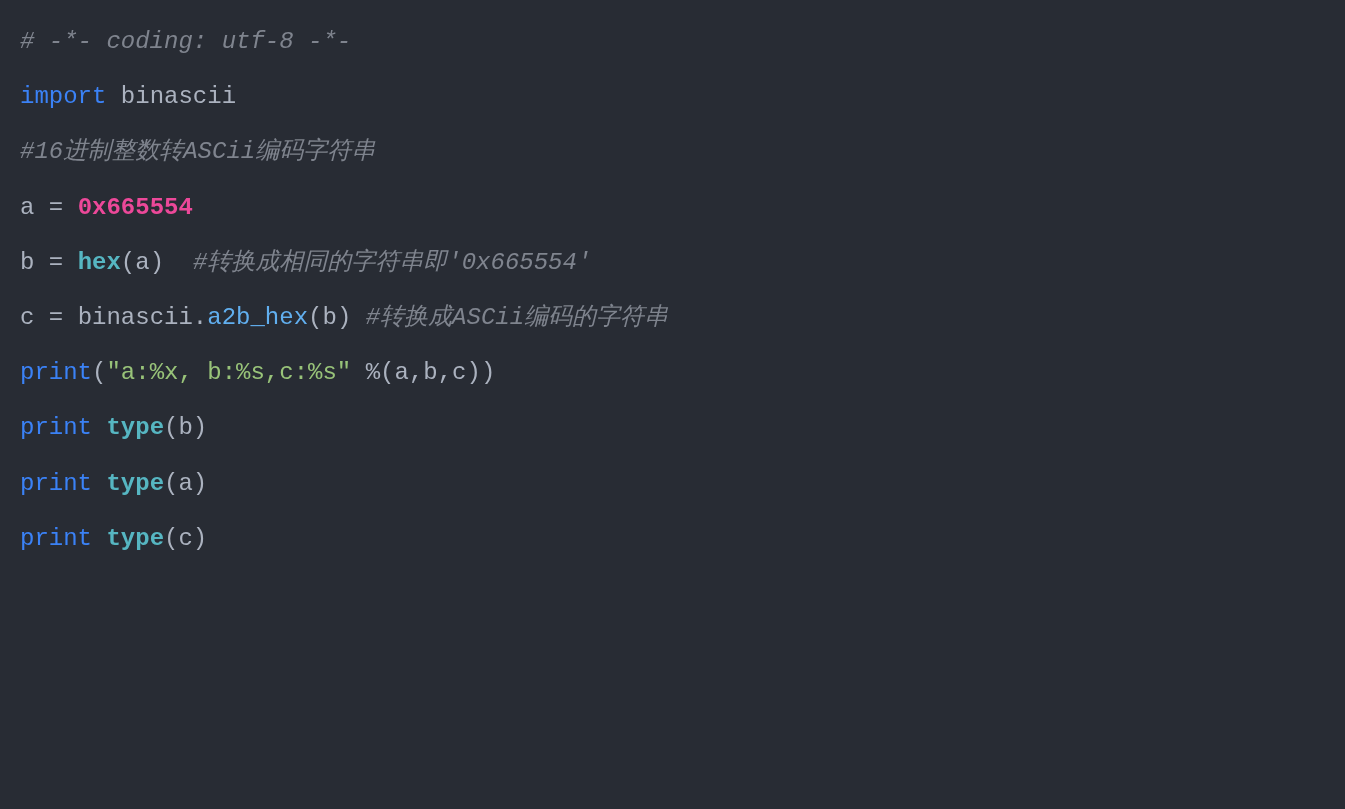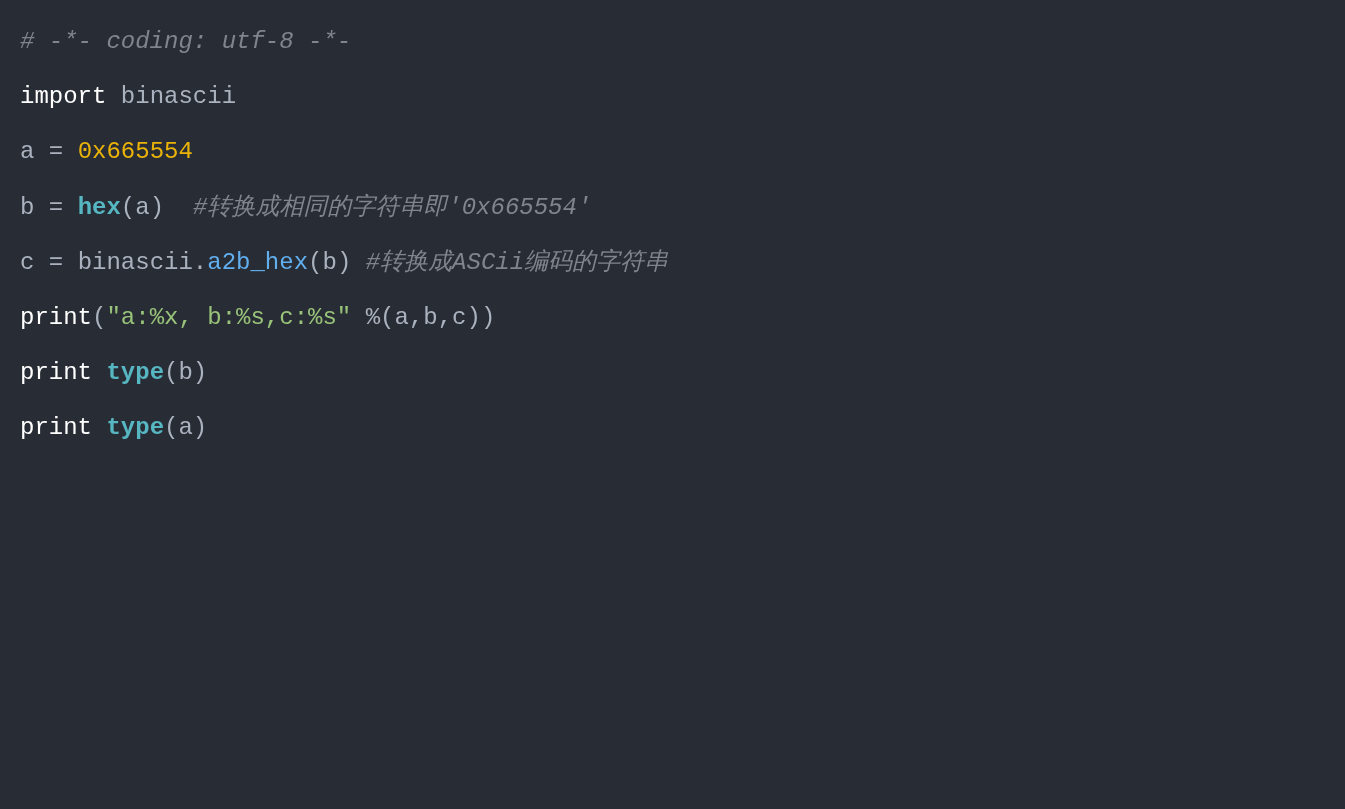--- a/index.html
+++ b/index.html
@@ -16,30 +16,31 @@
     }
     .code-line {
       white-space: pre;
       margin-bottom: 12px;
     }
     .comment {
       color: #7f848e;
       font-style: italic;
     }
     .keyword {
-      color: #ffffff;
+      color: #3b82f6;
     }
     .identifier {
       color: #abb2bf;
     }
     .operator {
       color: #abb2bf;
     }
     .number {
-      color: #eab308;
+      color: #ec4899;
+      font-weight: bold;
     }
     .function {
       color: #61afef;
       font-family: Liberation Mono, monospace;
     }
     .builtin {
       color: #56b6c2;
       font-weight: bold;
     }
     .string {
@@ -51,19 +52,21 @@
     .module {
       color: #abb2bf;
     }
   </style>
 </head>
 <body>
 
 <div>
   <div class="code-line"><span class="comment"># -*- coding: utf-8 -*-</span></div>
   <div class="code-line"><span class="keyword">import</span><span class="module"> binascii</span></div>
+  <div class="code-line"><span class="comment">#16进制整数转ASCii编码字符串</span></div>
   <div class="code-line"><span class="identifier">a</span><span class="operator"> = </span><span class="number">0x665554</span></div>
   <div class="code-line"><span class="identifier">b</span><span class="operator"> = </span><span class="builtin">hex</span><span class="paren">(</span><span class="identifier">a</span><span class="paren">)</span><span>  </span><span class="comment">#转换成相同的字符串即'0x665554'</span></div>
   <div class="code-line"><span class="identifier">c</span><span class="operator"> = </span><span class="identifier">binascii</span><span class="operator">.</span><span class="function">a2b_hex</span><span class="paren">(</span><span class="identifier">b</span><span class="paren">)</span><span> </span><span class="comment">#转换成ASCii编码的字符串</span></div>
   <div class="code-line"><span class="keyword">print</span><span class="paren">(</span><span class="string">"a:%x, b:%s,c:%s"</span><span> </span><span class="operator">%</span><span class="paren">(</span><span class="identifier">a</span><span class="operator">,</span><span class="identifier">b</span><span class="operator">,</span><span class="identifier">c</span><span class="paren">)</span><span class="paren">)</span></div>
   <div class="code-line"><span class="keyword">print</span><span> </span><span class="builtin">type</span><span class="paren">(</span><span class="identifier">b</span><span class="paren">)</span></div>
   <div class="code-line"><span class="keyword">print</span><span> </span><span class="builtin">type</span><span class="paren">(</span><span class="identifier">a</span><span class="paren">)</span></div>
+  <div class="code-line"><span class="keyword">print</span><span> </span><span class="builtin">type</span><span class="paren">(</span><span class="identifier">c</span><span class="paren">)</span></div>
 </div>
 
 </body></html>

